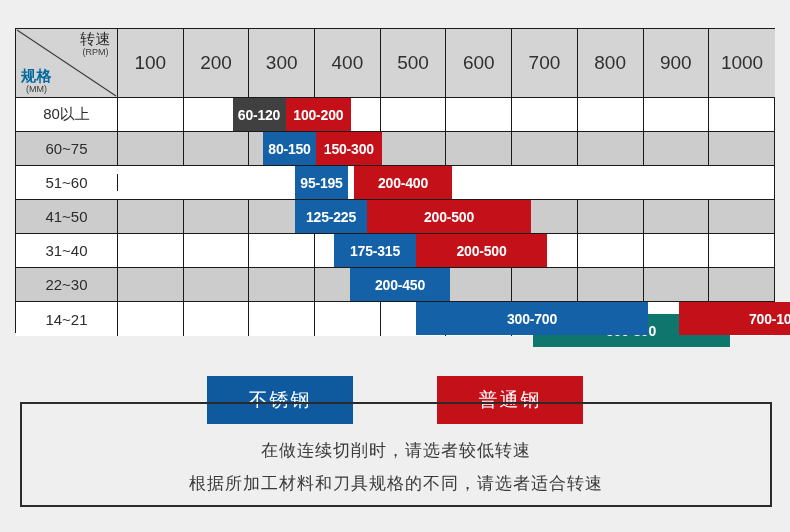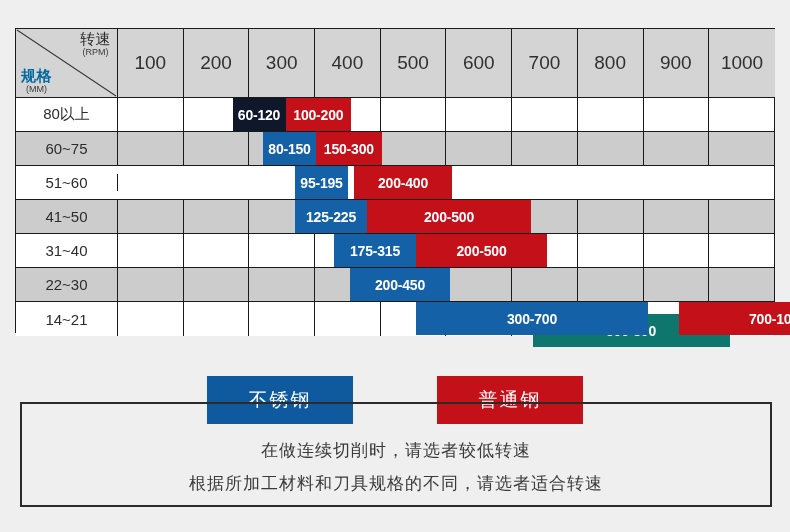--- a/index.html
+++ b/index.html
@@ -337,21 +337,21 @@
           <div class="row-cell"></div>
           <div class="row-cell"></div>
           <div class="row-cell"></div>
           <div class="row-cell"></div>
           <div class="row-cell"></div>
           <div class="row-cell"></div>
           <div class="row-cell"></div>
         </div>
       </div>
     <div class="bar-layer" id="bar-host">
-        <div class="bar" style="left: 216.5px; width: 53px; top: 69px; background: #0f172a;">60-120</div>
+        <div class="bar" style="left: 216.5px; width: 53px; top: 69px; background: #404040;">60-120</div>
         <div class="bar" style="left: 269.5px; width: 65.7px; top: 69px; background: rgb(196, 16, 25);">100-200</div>
         <div class="bar" style="left: 247px; width: 53px; top: 103px; background: rgb(21, 97, 168);">80-150</div>
         <div class="bar" style="left: 300px; width: 65.7px; top: 103px; background: rgb(196, 16, 25);">150-300</div>
         <div class="bar" style="left: 279px; width: 53px; top: 137px; background: rgb(21, 97, 168);">95-195</div>
         <div class="bar" style="left: 338px; width: 98px; top: 137px; background: rgb(196, 16, 25);">200-400</div>
         <div class="bar" style="left: 279px; width: 72px; top: 171px; background: rgb(21, 97, 168);">125-225</div>
         <div class="bar" style="left: 351px; width: 164px; top: 171px; background: rgb(196, 16, 25);">200-500</div>
         <div class="bar" style="left: 318px; width: 82px; top: 205px; background: rgb(21, 97, 168);">175-315</div>
         <div class="bar" style="left: 400px; width: 131px; top: 205px; background: rgb(196, 16, 25);">200-500</div>
         <div class="bar" style="left: 334px; width: 100px; top: 239px; background: rgb(21, 97, 168);">200-450</div>

